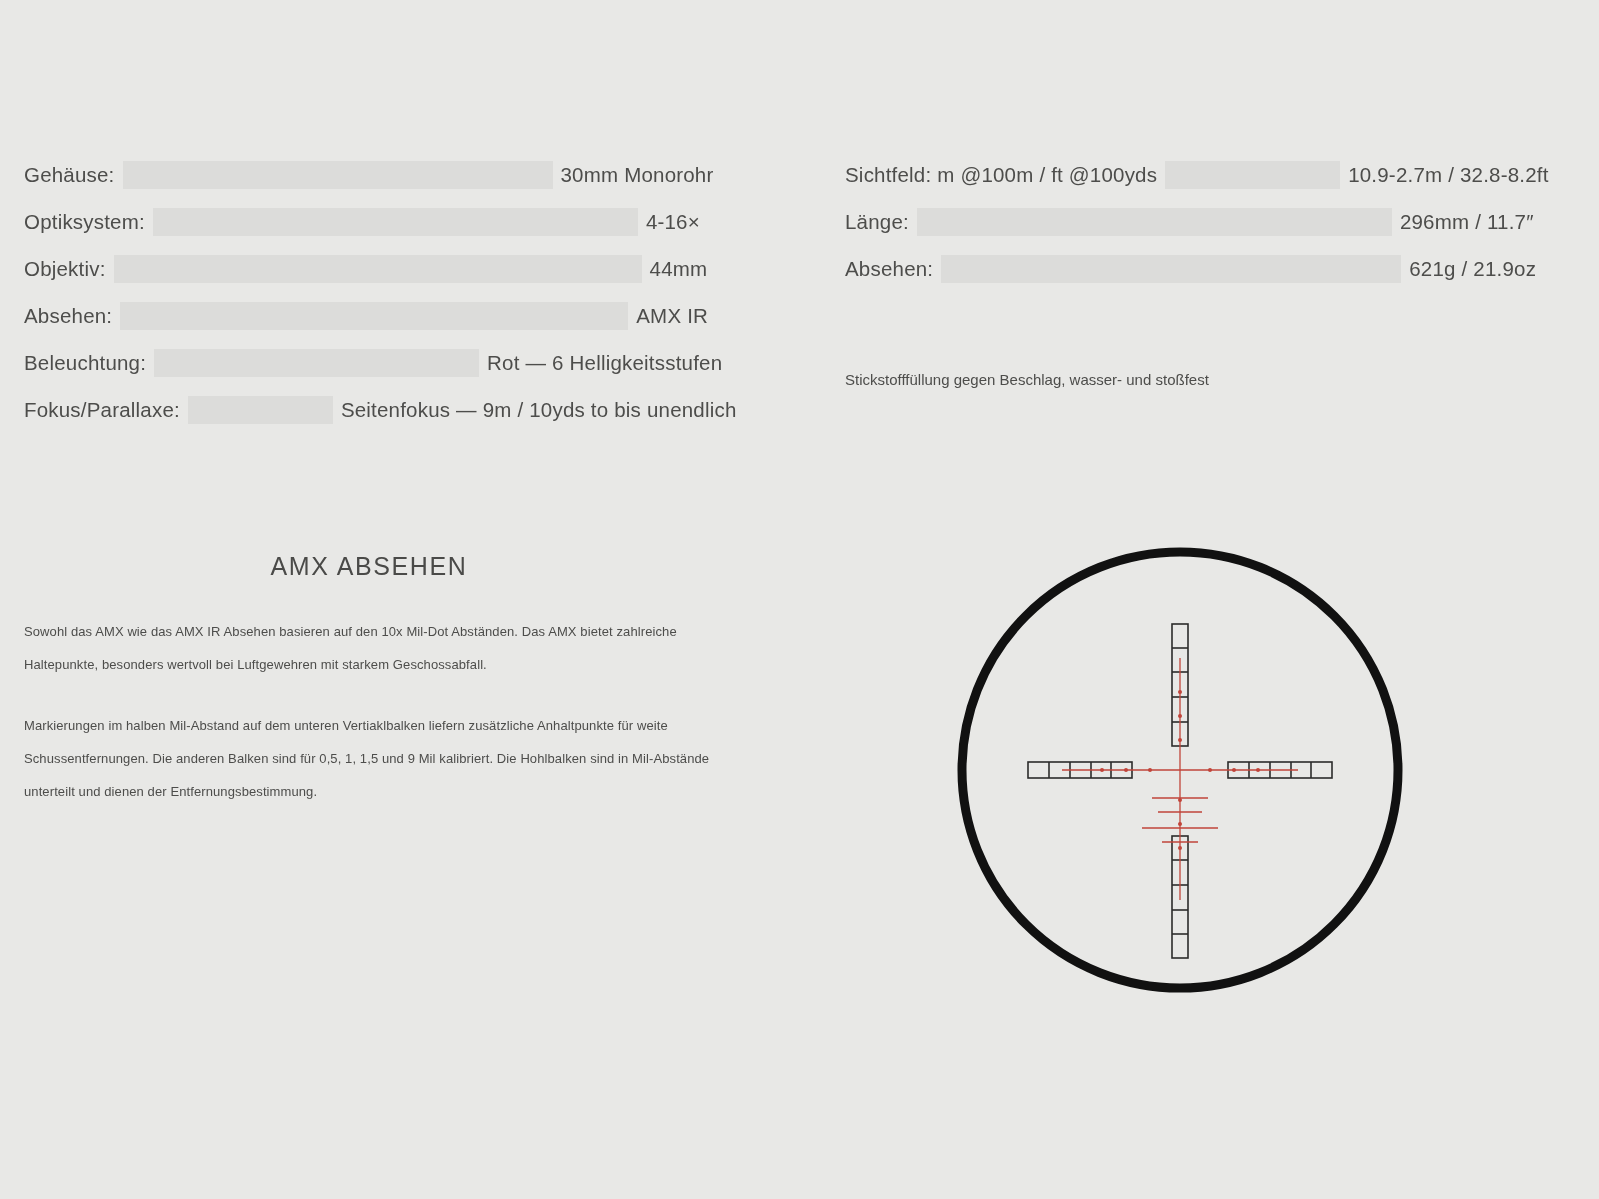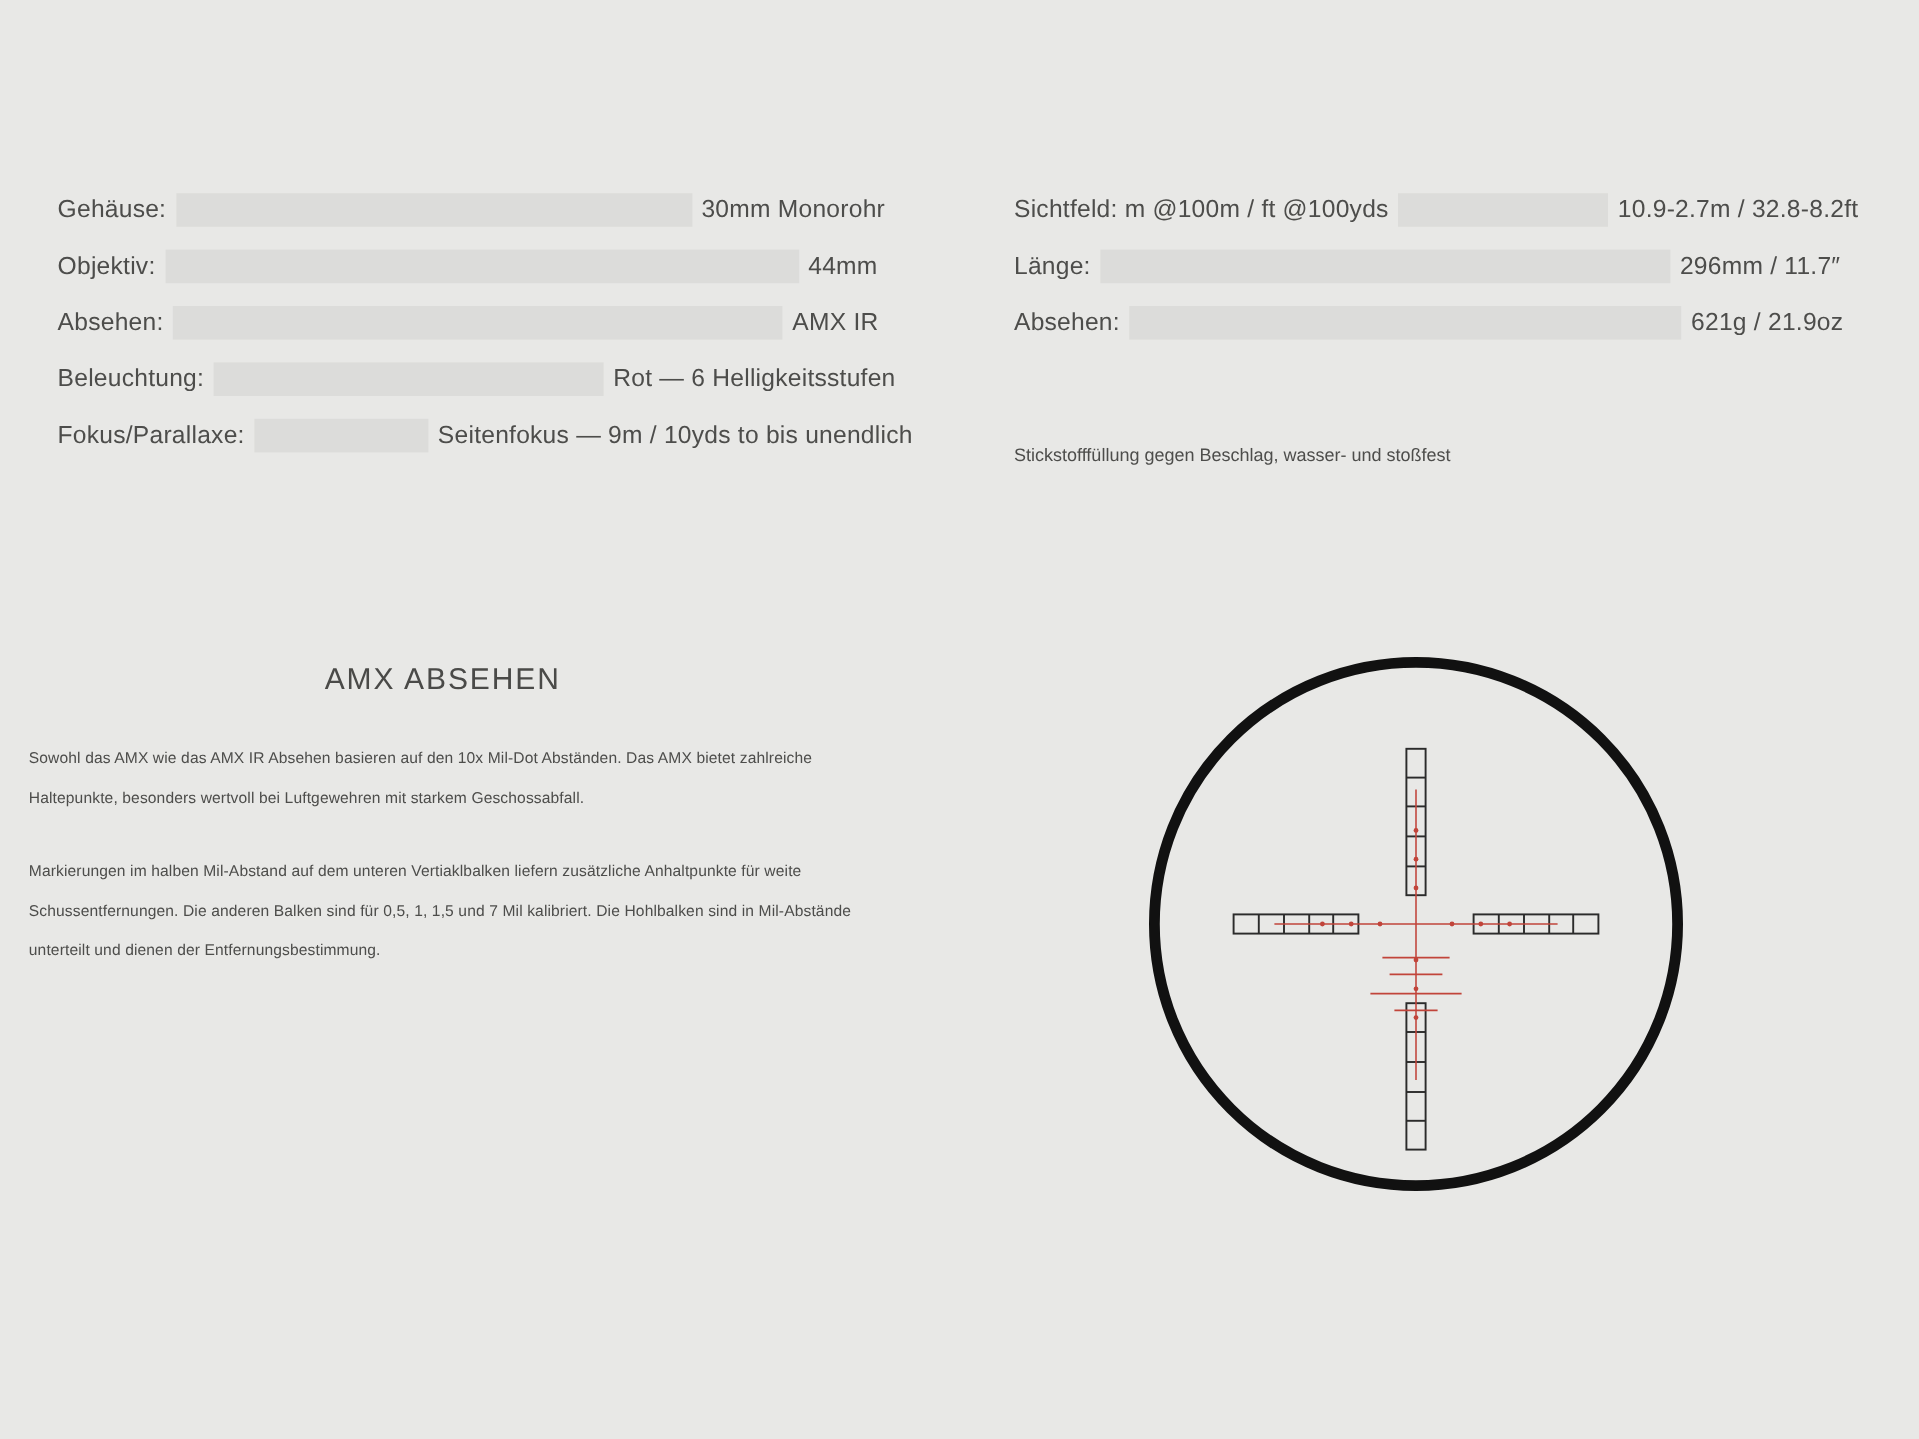--- a/index.html
+++ b/index.html
@@ -19,21 +19,21 @@
   .page {
     position: absolute;
     inset: 0;
   }
 
   
   .spec-block {
     position: absolute;
     top: 160px;
   }
-  .spec-left  { left: 24px;  width: 700px; margin-left: 24px; }
+  .spec-left  { left: 24px;  width: 700px; }
   .spec-right { left: 845px; width: 705px; }
 
   .spec-row {
     display: flex;
     align-items: center;
     height: 30px;
     margin-bottom: 17px;
     font-size: 20.5px;
     letter-spacing: 0.2px;
     color: #4d4d4b;
@@ -101,20 +101,25 @@
 <div class="page">
 
   <div class="spec-block spec-left">
 
     <div class="spec-row">
       <span class="spec-label">Gehäuse:</span>
       <span class="spec-filler" style="flex: 0 0 auto; width: 430px;"></span>
       <span class="spec-value">30mm Monorohr</span>
     </div>
 
+    <div class="spec-row">
+      <span class="spec-label">Optiksystem:</span>
+      <span class="spec-filler" style="flex: 0 0 auto; width: 485px;"></span>
+      <span class="spec-value">4-16×</span>
+    </div>
 
     <div class="spec-row">
       <span class="spec-label">Objektiv:</span>
       <span class="spec-filler" style="flex: 0 0 auto; width: 528px;"></span>
       <span class="spec-value">44mm</span>
     </div>
 
     <div class="spec-row">
       <span class="spec-label">Absehen:</span>
       <span class="spec-filler" style="flex: 0 0 auto; width: 508px;"></span>
@@ -156,21 +161,21 @@
       <span class="spec-value">621g / 21.9oz</span>
     </div>
 
   </div>
 
   <div class="footnote">Stickstofffüllung gegen Beschlag, wasser- und stoßfest</div>
 
   <div class="reticle-copy">
     <h2 class="section-title">AMX ABSEHEN</h2>
     <p class="para">Sowohl das AMX wie das AMX IR Absehen basieren auf den 10x Mil-Dot Abständen. Das AMX bietet zahlreiche Haltepunkte, besonders wertvoll bei Luftgewehren mit starkem Geschossabfall.</p>
-    <p class="para">Markierungen im halben Mil-Abstand auf dem unteren Vertiaklbalken liefern zusätzliche Anhaltpunkte für weite Schussentfernungen. Die anderen Balken sind für 0,5, 1, 1,5 und 7 Mil kalibriert. Die Hohlbalken sind in Mil-Abstände unterteilt und dienen der Entfernungsbestimmung.</p>
+    <p class="para">Markierungen im halben Mil-Abstand auf dem unteren Vertiaklbalken liefern zusätzliche Anhaltpunkte für weite Schussentfernungen. Die anderen Balken sind für 0,5, 1, 1,5 und 9 Mil kalibriert. Die Hohlbalken sind in Mil-Abstände unterteilt und dienen der Entfernungsbestimmung.</p>
   </div>
 
   <div class="reticle-wrap">
     <svg width="460" height="460" viewBox="0 0 460 460" xmlns="http://www.w3.org/2000/svg">
 
       <circle cx="230" cy="230" r="218" fill="none" stroke="#111111" stroke-width="9"></circle>
 
       <g stroke="#2b2b2b" stroke-width="1.6" fill="none">
 
         <rect x="222" y="84" width="16" height="122"></rect>

